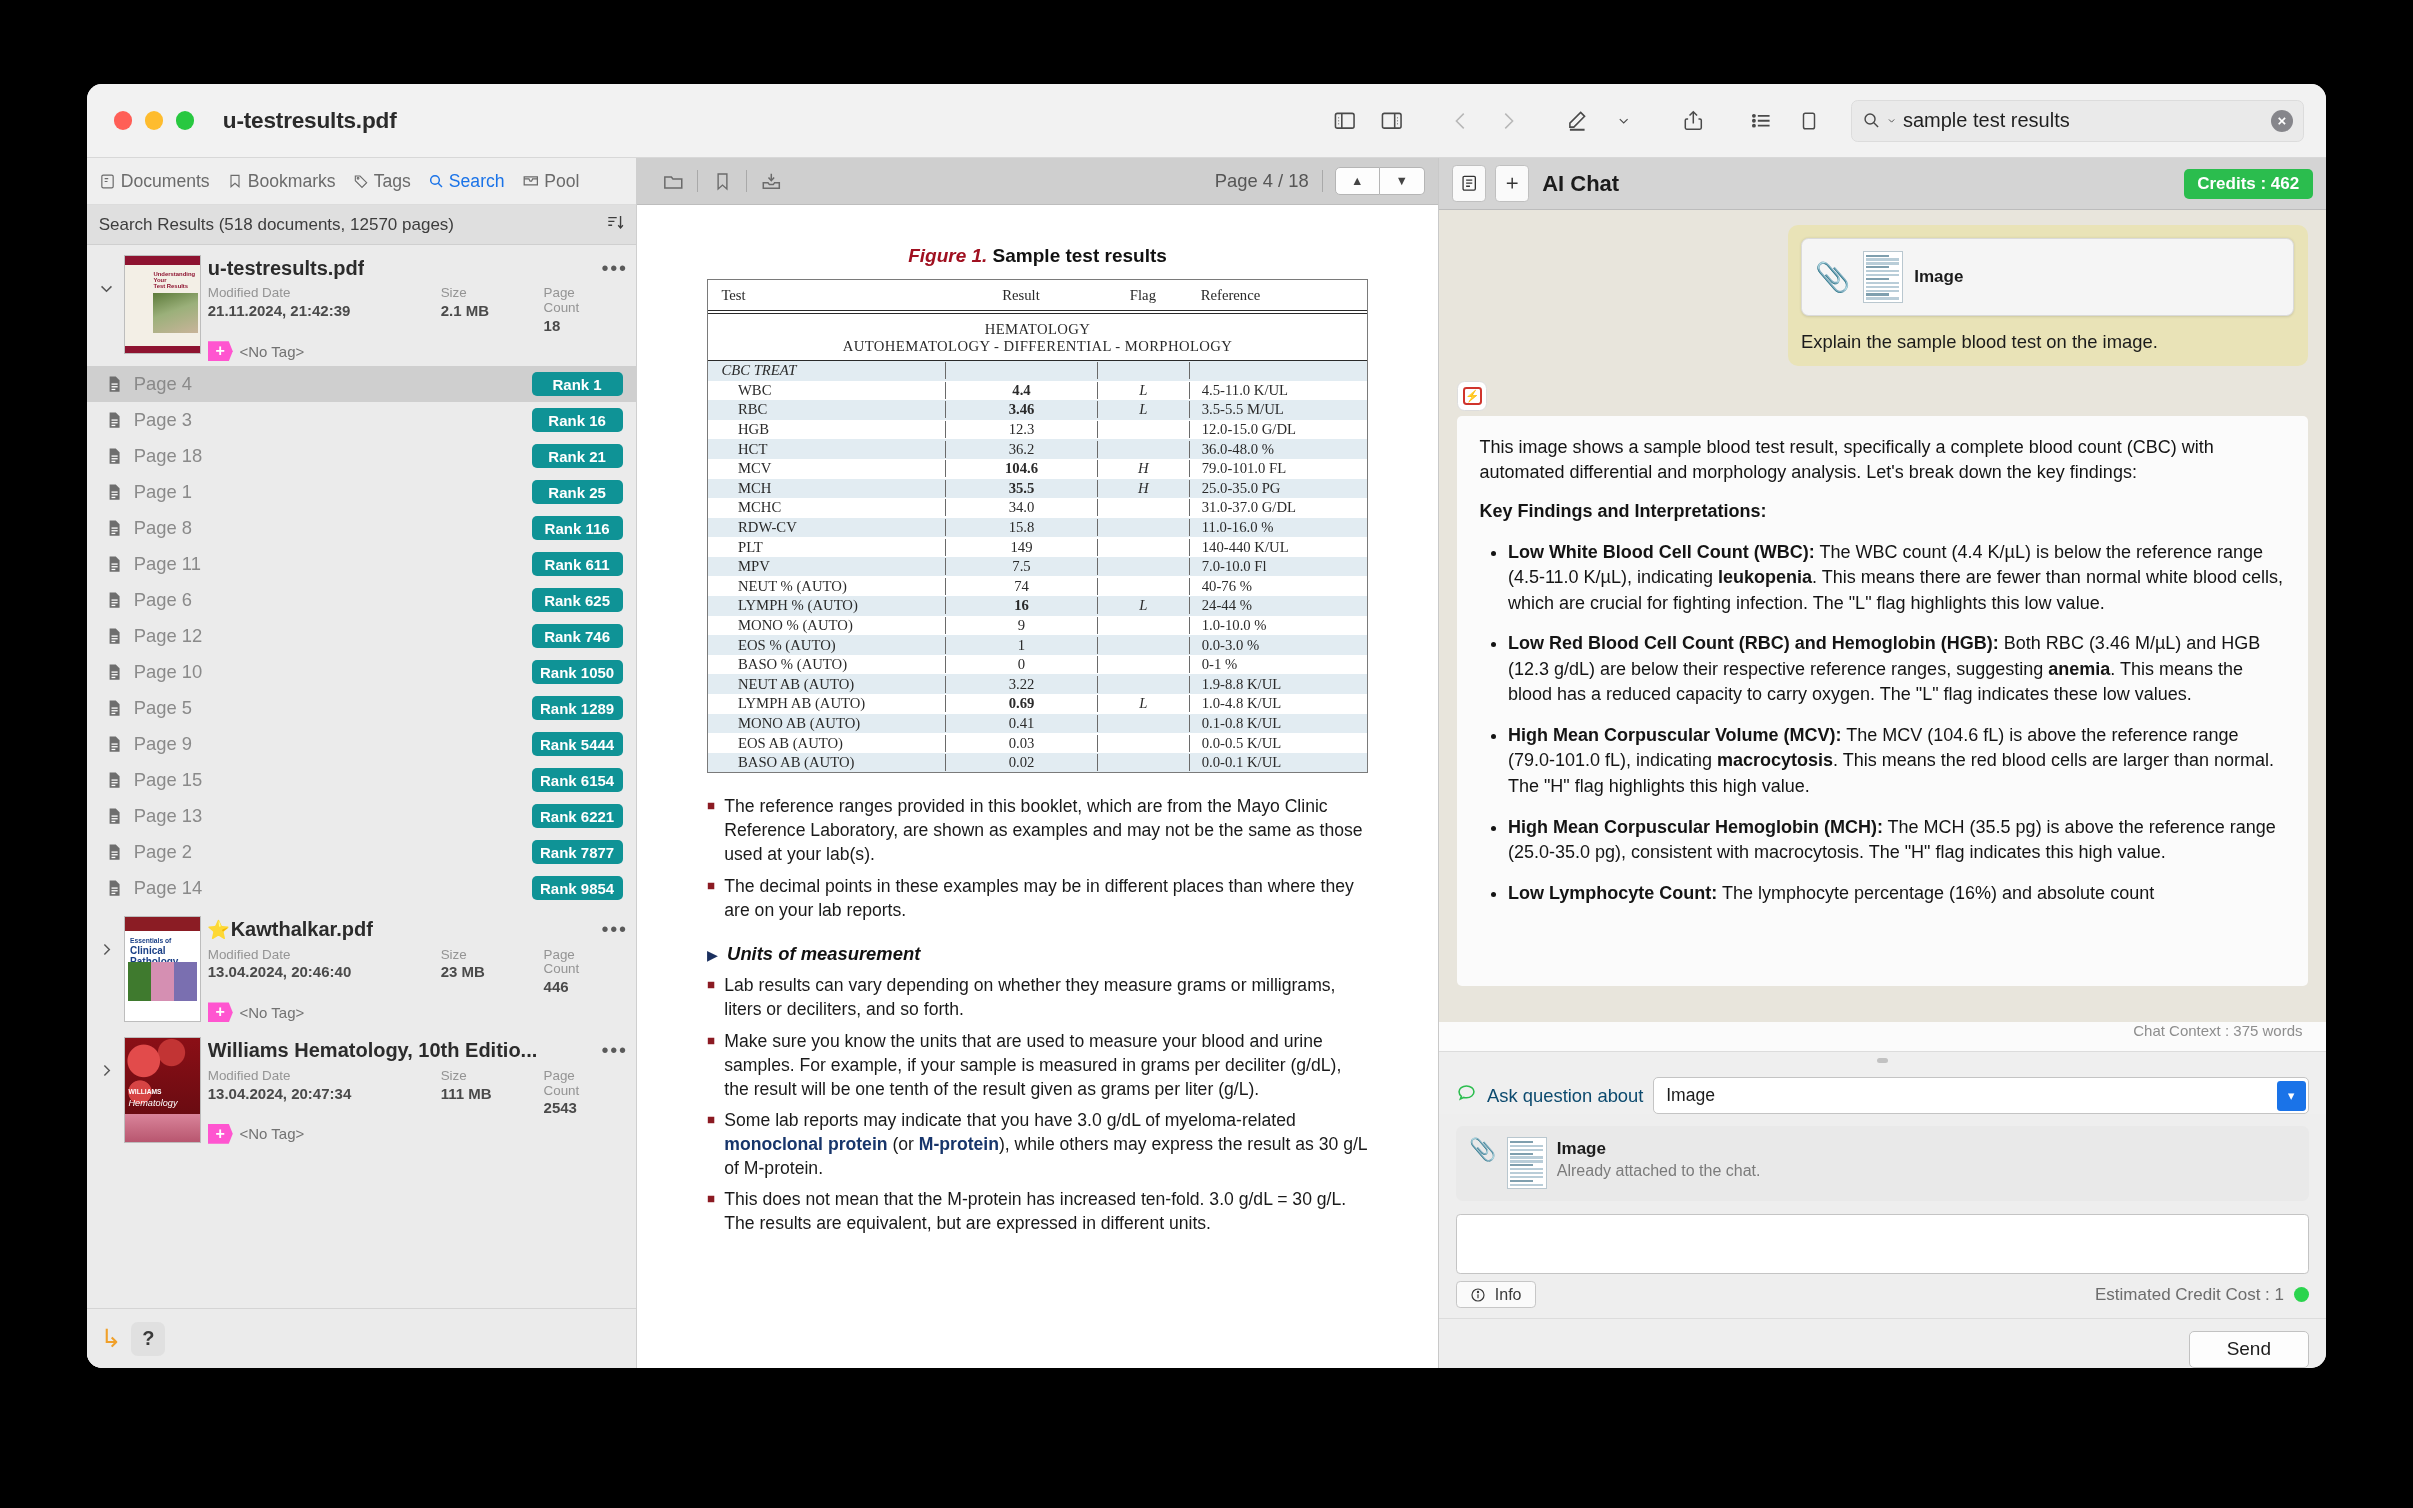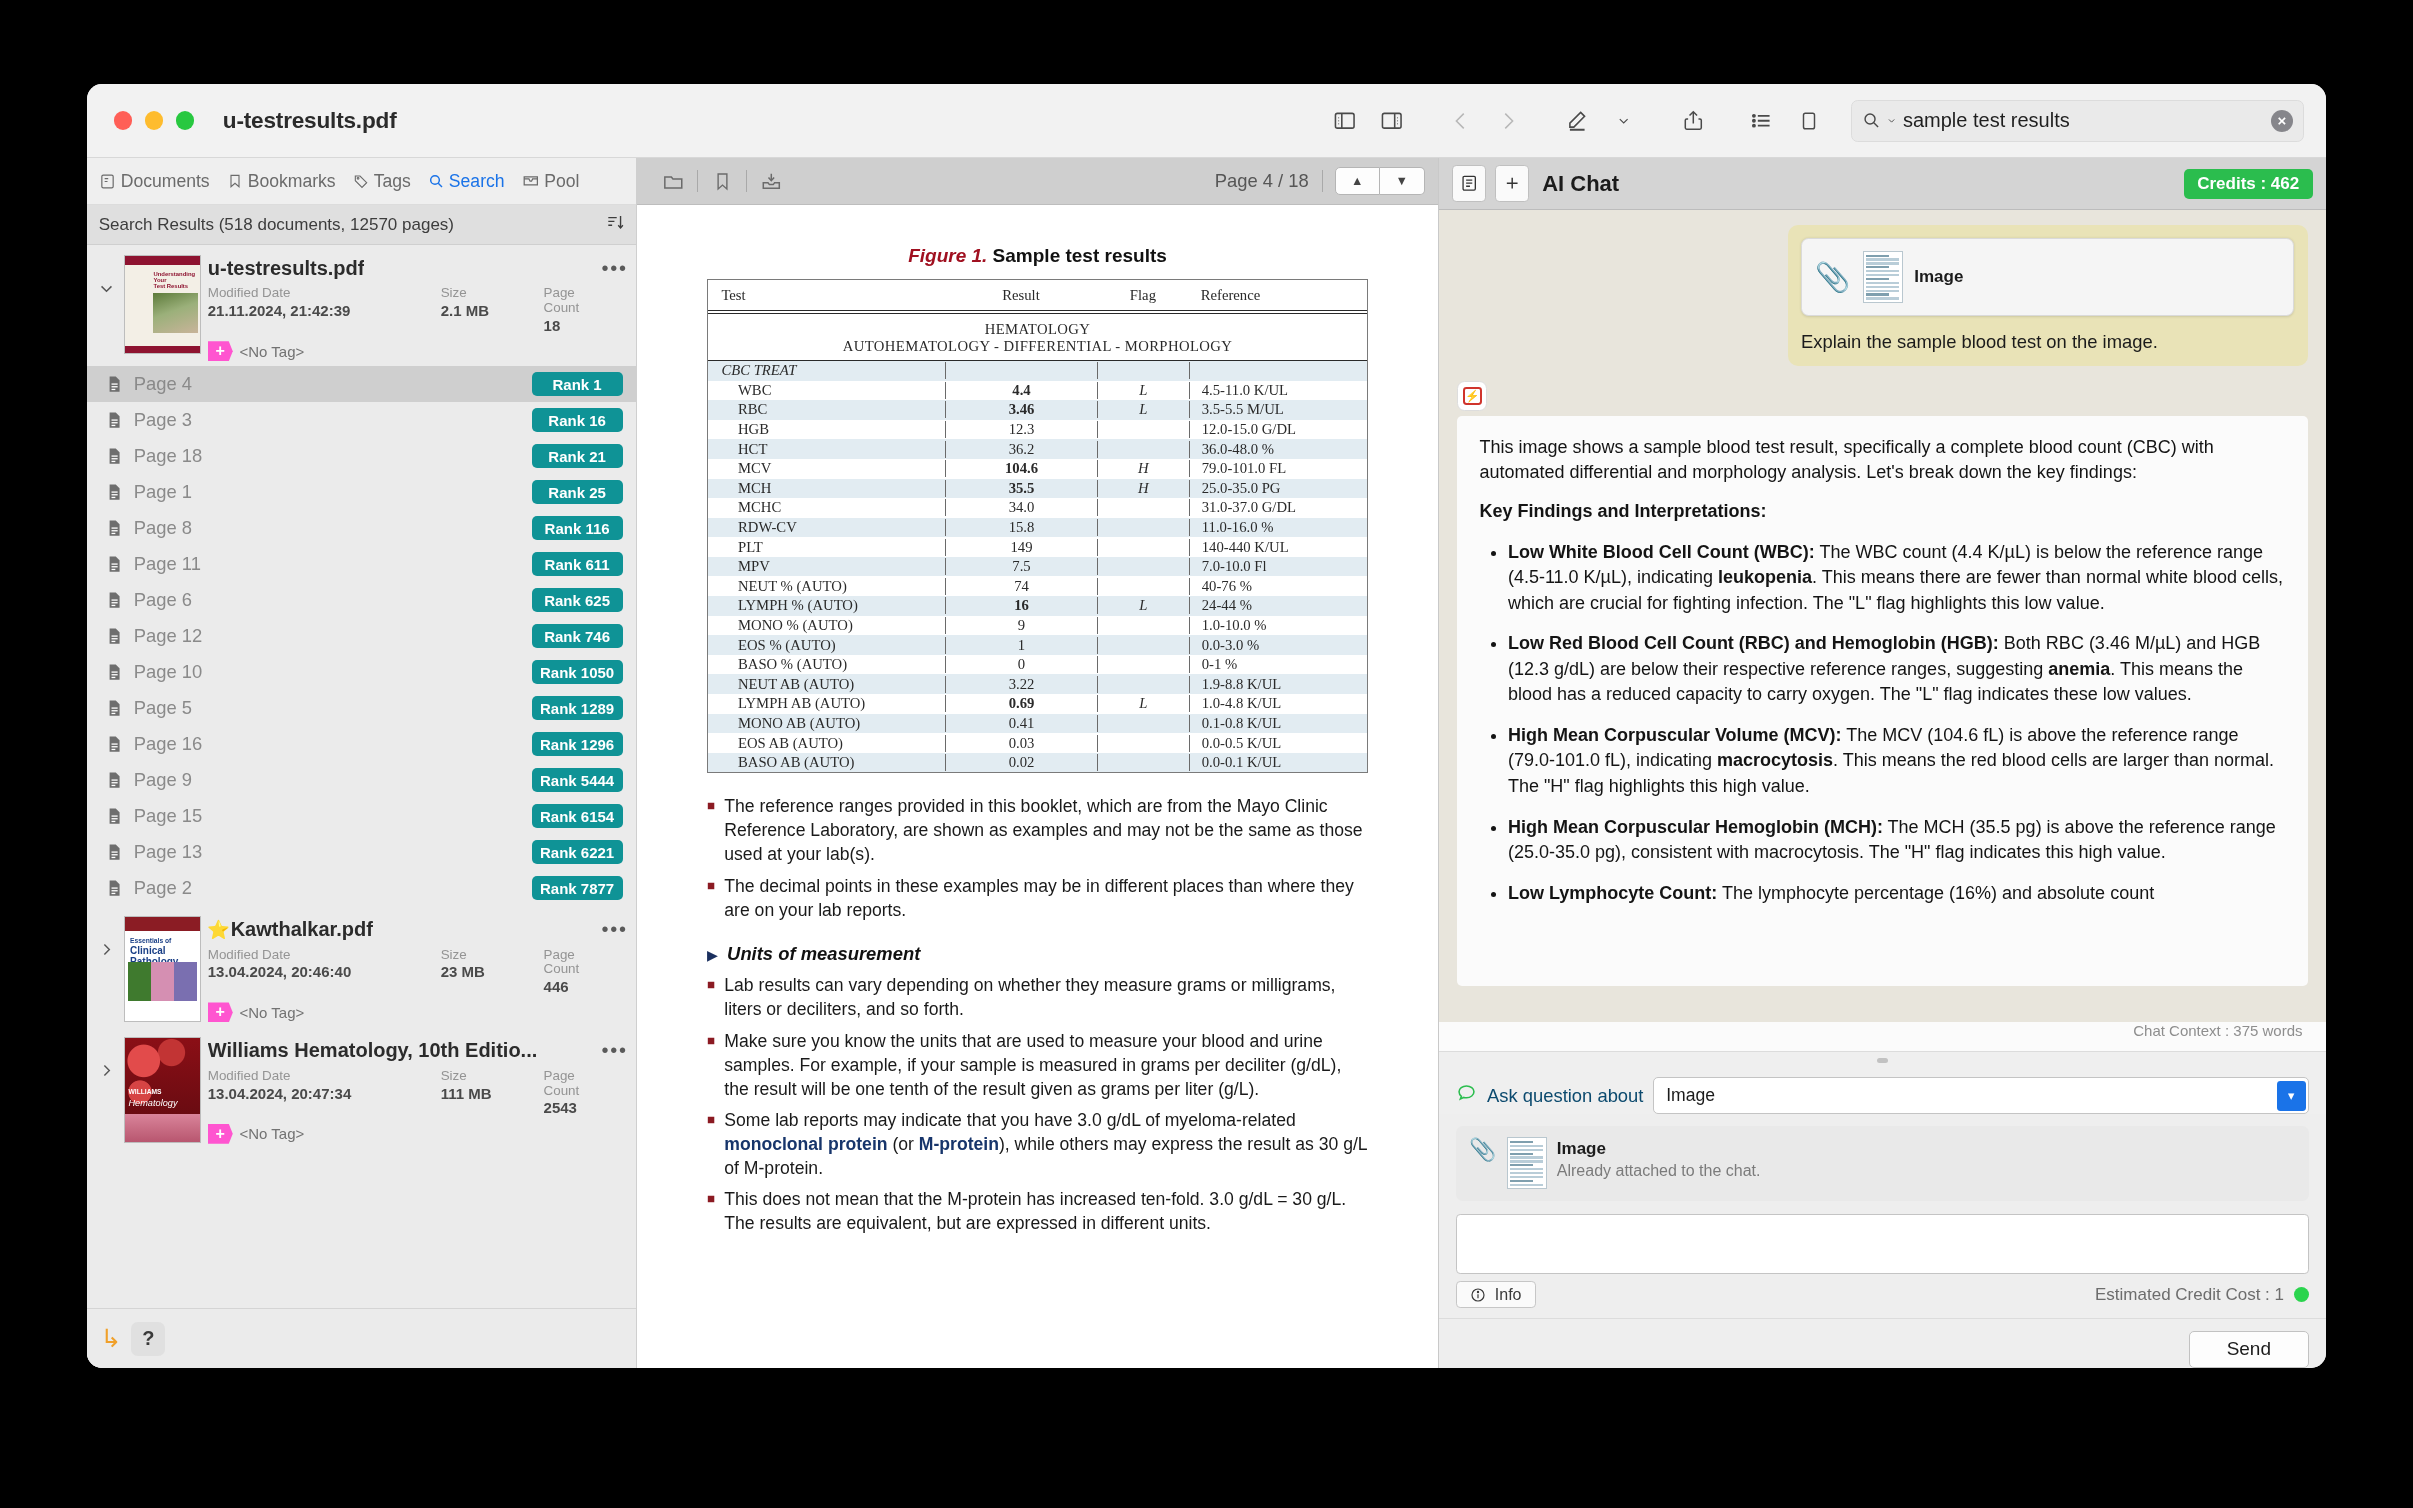--- a/index.html
+++ b/index.html
@@ -649,32 +649,20 @@
           </div>
           <div class="page-row">
             <span class="pg-ic">
                 <svg width="18.4" height="18.4" viewBox="0 0 24 24" fill="currentColor">
                   <path d="M6 2h8l5 5v15H6z" fill="currentColor"></path>
                   <rect x="8.5" y="11" width="8" height="1.7" fill="#fff"></rect>
                   <rect x="8.5" y="14.5" width="8" height="1.7" fill="#fff"></rect>
                   <rect x="8.5" y="18" width="5" height="1.7" fill="#fff"></rect>
                 </svg>
               </span>
-            <span class="pg-label">Page 16</span>
-            <span class="rank">Rank 1296</span>
-          </div>
-          <div class="page-row">
-            <span class="pg-ic">
-                <svg width="18.4" height="18.4" viewBox="0 0 24 24" fill="currentColor">
-                  <path d="M6 2h8l5 5v15H6z" fill="currentColor"></path>
-                  <rect x="8.5" y="11" width="8" height="1.7" fill="#fff"></rect>
-                  <rect x="8.5" y="14.5" width="8" height="1.7" fill="#fff"></rect>
-                  <rect x="8.5" y="18" width="5" height="1.7" fill="#fff"></rect>
-                </svg>
-              </span>
             <span class="pg-label">Page 9</span>
             <span class="rank">Rank 5444</span>
           </div>
           <div class="page-row">
             <span class="pg-ic">
                 <svg width="18.4" height="18.4" viewBox="0 0 24 24" fill="currentColor">
                   <path d="M6 2h8l5 5v15H6z" fill="currentColor"></path>
                   <rect x="8.5" y="11" width="8" height="1.7" fill="#fff"></rect>
                   <rect x="8.5" y="14.5" width="8" height="1.7" fill="#fff"></rect>
                   <rect x="8.5" y="18" width="5" height="1.7" fill="#fff"></rect>
@@ -699,20 +687,32 @@
             <span class="pg-ic">
                 <svg width="18.4" height="18.4" viewBox="0 0 24 24" fill="currentColor">
                   <path d="M6 2h8l5 5v15H6z" fill="currentColor"></path>
                   <rect x="8.5" y="11" width="8" height="1.7" fill="#fff"></rect>
                   <rect x="8.5" y="14.5" width="8" height="1.7" fill="#fff"></rect>
                   <rect x="8.5" y="18" width="5" height="1.7" fill="#fff"></rect>
                 </svg>
               </span>
             <span class="pg-label">Page 2</span>
             <span class="rank">Rank 7877</span>
+          </div>
+          <div class="page-row">
+            <span class="pg-ic">
+                <svg width="18.4" height="18.4" viewBox="0 0 24 24" fill="currentColor">
+                  <path d="M6 2h8l5 5v15H6z" fill="currentColor"></path>
+                  <rect x="8.5" y="11" width="8" height="1.7" fill="#fff"></rect>
+                  <rect x="8.5" y="14.5" width="8" height="1.7" fill="#fff"></rect>
+                  <rect x="8.5" y="18" width="5" height="1.7" fill="#fff"></rect>
+                </svg>
+              </span>
+            <span class="pg-label">Page 14</span>
+            <span class="rank">Rank 9854</span>
           </div>
         </div>
 
         <div class="doc-entry">
           <div class="twisty">
             <svg width="17" height="17" viewBox="0 0 24 24" fill="none" stroke="currentColor" stroke-width="2">
                 <polyline points="9,5 16,12 9,19"></polyline>
               </svg>
           </div>
           <div class="thumb t2">

